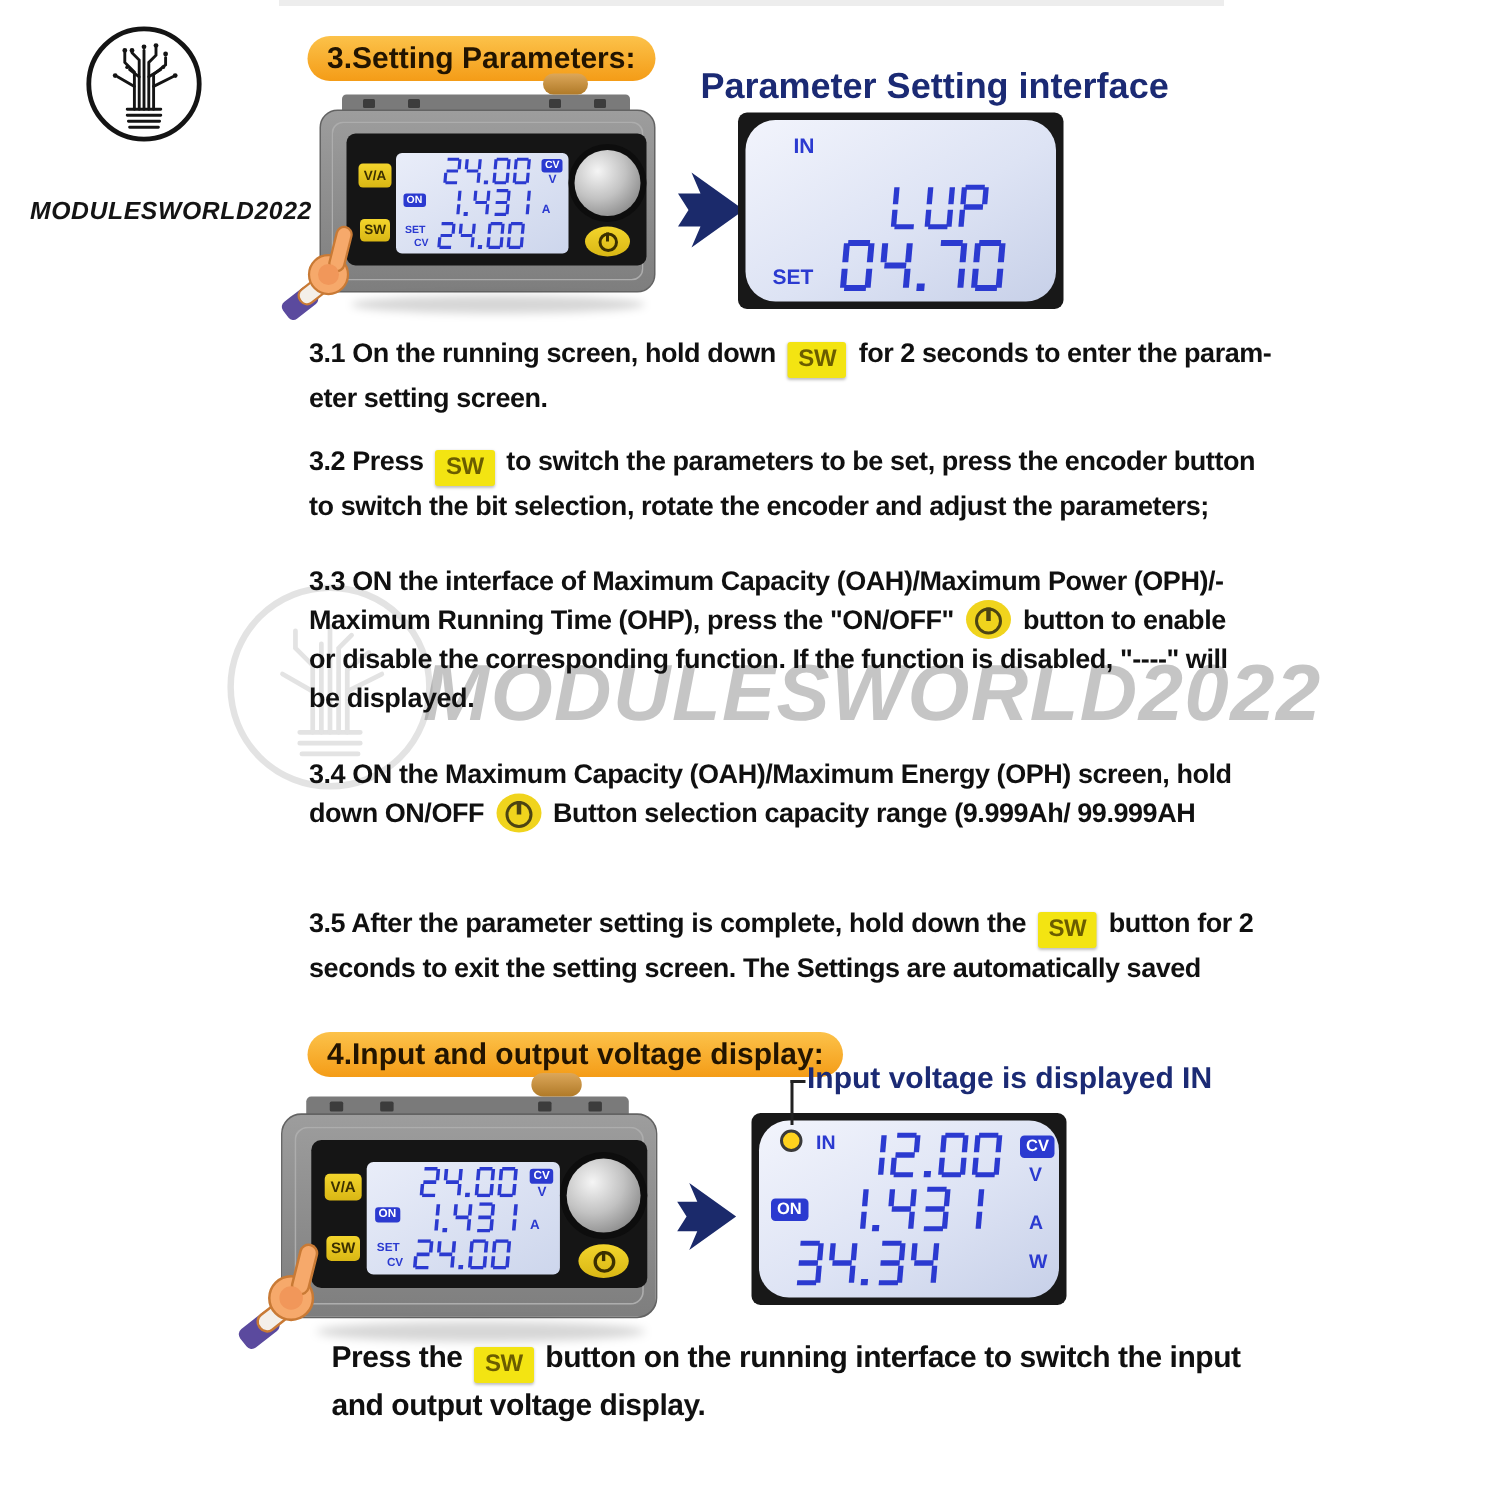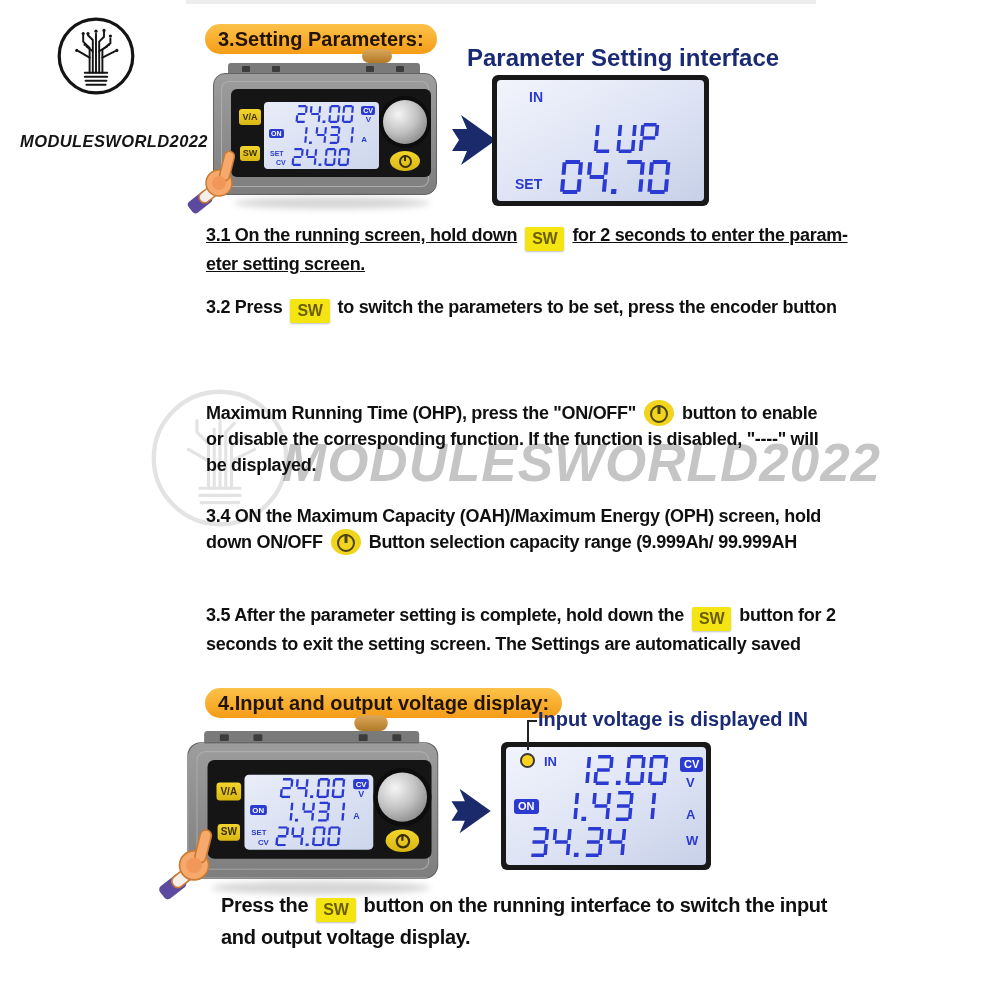--- a/index.html
+++ b/index.html
@@ -31,21 +31,21 @@
   .sw-badge{display:inline-block;background:#f3e412;color:#6b5d00;font-weight:bold;font-size:16px;
             line-height:1;padding:4px 7px;margin:0 8px;border-radius:2px;box-shadow:0 1px 2px rgba(0,0,0,.25);
             vertical-align:-3px;}
   .pwr{display:inline-block;position:relative;width:30px;height:26px;border-radius:50%;
        background:#f0d41d;margin:0 8px;vertical-align:-7px;}
   .pwr-ring{position:absolute;left:6px;top:5px;width:14px;height:14px;border:2.5px solid #4c4413;border-radius:50%;}
   .pwr-bar{position:absolute;left:50%;top:5px;width:3px;height:9px;background:#4c4413;transform:translateX(-50%);}
 
   
   .lcd-frame{position:absolute;background:#181818;border-radius:6px;padding:5px;box-sizing:border-box;z-index:2;}
-  .lcd-screen{position:relative;width:100%;height:100%;border-radius:4px;
+  .lcd-screen{position:relative;width:100%;height:100%;border-radius:20px;
               background:linear-gradient(150deg,#f2f4fc 0%,#dde3f4 55%,#c7d0e8 100%);overflow:hidden;}
   .lcd-label{position:absolute;color:#2b3ad0;font-weight:bold;font-size:14px;}
   .sseg{position:absolute;line-height:0;}
   .sseg svg{display:block;transform:skewX(-5deg);}
   .lcd2-dot{position:absolute;width:11px;height:11px;border-radius:50%;background:#ffd21e;border:2px solid #3a3a3a;}
   .lcd2-badge{position:absolute;background:#2b3ad0;color:#fff;font-weight:bold;font-size:11px;
               padding:1px 4px;border-radius:3px;line-height:1.2;}
   .lcd2-unit{position:absolute;color:#2b3ad0;font-weight:bold;font-size:13px;}
 
   
@@ -299,31 +299,32 @@
               <rect x="67.1" y="12.4" width="2.6" height="8.2"></rect>
               <rect x="58.3" y="19.4" width="9.4" height="2.6"></rect>
               <rect x="56.5" y="12.4" width="2.6" height="8.2"></rect>
               <rect x="56.5" y="1.4" width="2.6" height="8.2"></rect>
             </g>
           </svg>
         </span>
     </div>
   </div>
 
-  <div class="para" style="top:222px;text-decoration:underline;">
+  <div class="para" style="top:222px;">
     <span>3.1 On the running screen, hold down</span><span class="sw-badge">SW</span><span>for 2 seconds to enter the param-</span><br>
     <span>eter setting screen.</span>
   </div>
 
   <div class="para" style="top:294px;">
     <span>3.2 Press</span><span class="sw-badge">SW</span><span>to switch the parameters to be set, press the encoder button</span><br>
+    <span>to switch the bit selection, rotate the encoder and adjust the parameters;</span>
   </div>
 
   <div class="para" style="top:374px;">
-    <br>
+    <span>3.3 ON the interface of Maximum Capacity (OAH)/Maximum Power (OPH)/-</span><br>
     <span>Maximum Running Time (OHP), press the "ON/OFF"</span><span class="pwr"><span class="pwr-ring"></span><span class="pwr-bar"></span></span><span>button to enable</span><br>
     <span>or disable the corresponding function. If the function is disabled, "----" will</span><br>
     <span>be displayed.</span>
   </div>
 
   <div class="para" style="top:503px;">
     <span>3.4 ON the Maximum Capacity (OAH)/Maximum Energy (OPH) screen, hold</span><br>
     <span>down ON/OFF</span><span class="pwr"><span class="pwr-ring"></span><span class="pwr-bar"></span></span><span>Button selection capacity range (9.999Ah/ 99.999AH</span><br>
   </div>
 

